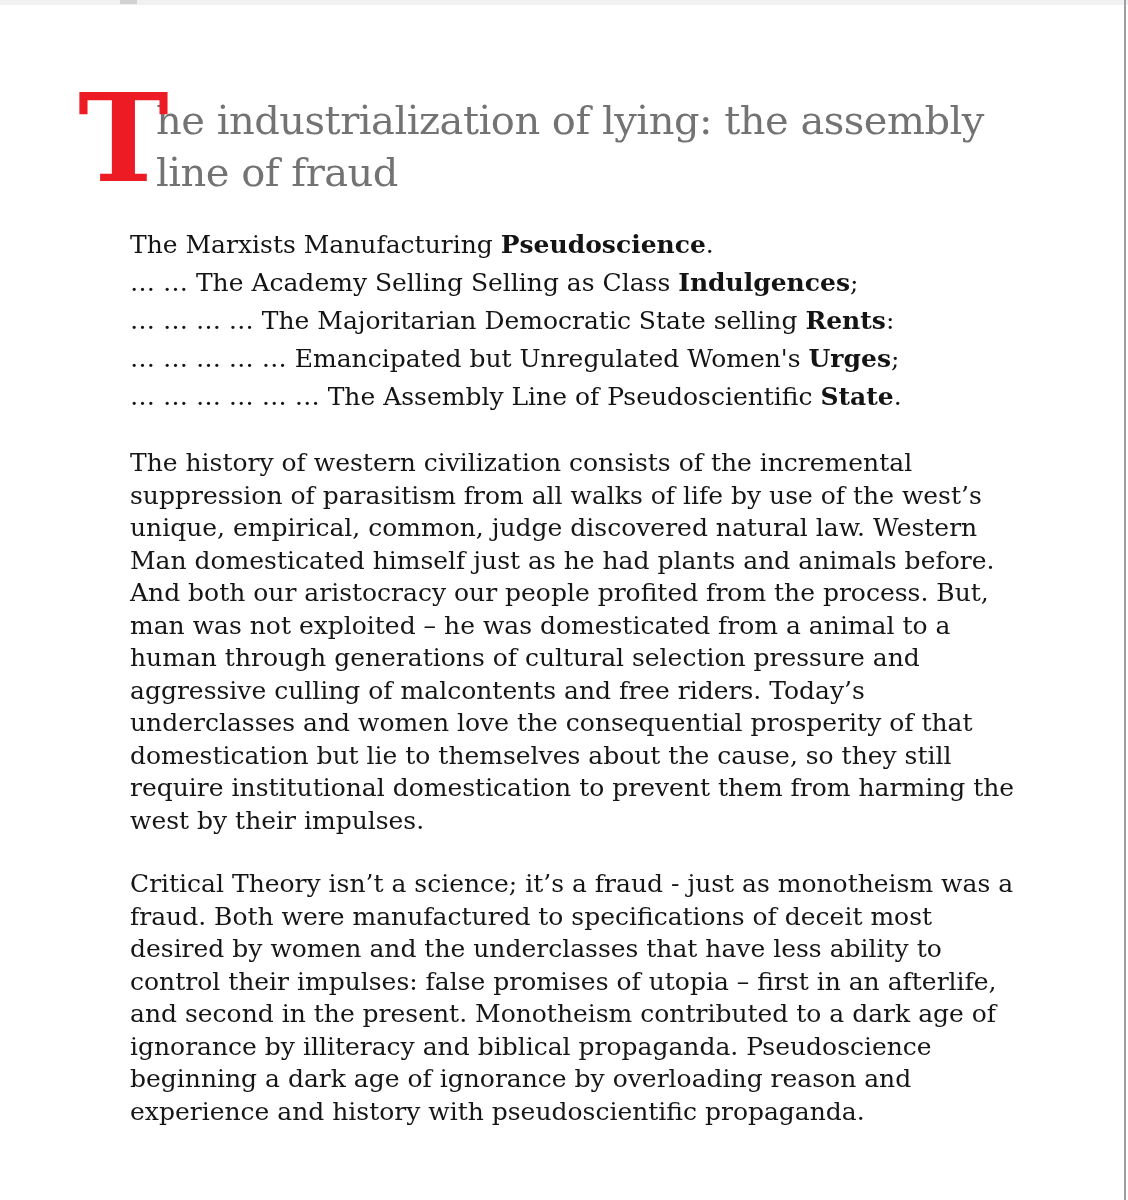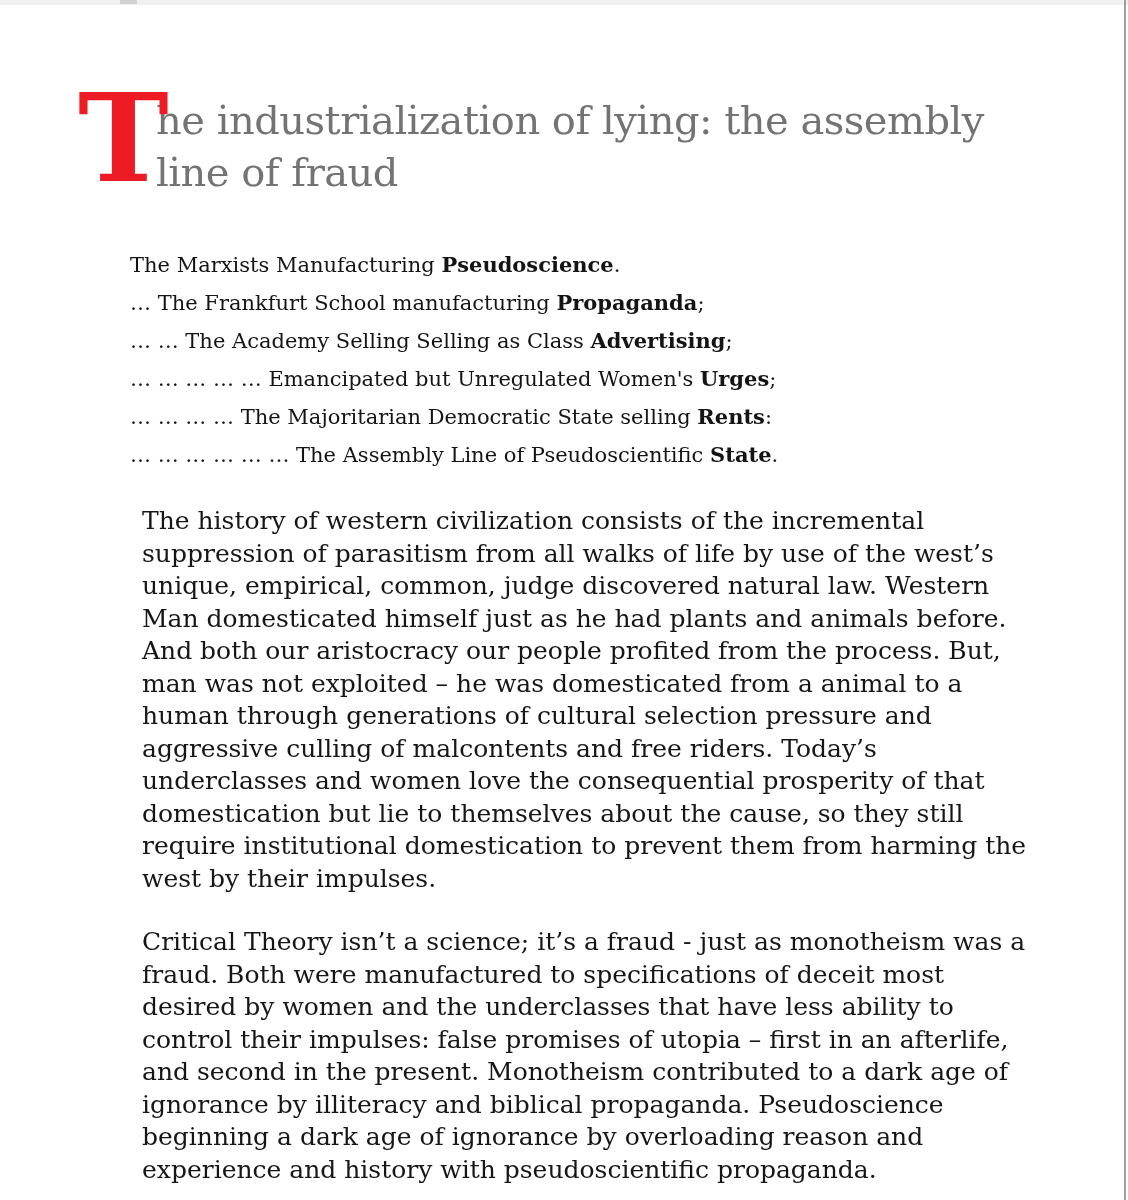--- a/index.html
+++ b/index.html
@@ -52,28 +52,28 @@
   }
   h1.title {
     margin: 6px;
     font-size: 40px;
     line-height: 52px;
     font-weight: 400;
     letter-spacing: -0.5px;
     color: #737373;
   }
   .chant {
-    margin-top: 48px;
-    font-size: 21px;
+    margin-top: 28px;
+    font-size: 25px;
     line-height: 38px;
   }
   .chant-line { white-space: normal; }
   .chant-line b { font-weight: 700; }
   p.body-para {
-    margin: 12px;
+    margin: 0;
     margin-top: 31px;
     font-size: 25px;
     line-height: 32.5px;
     width: 900px;
     color: #161616;
   }
 </style>
 </head>
 <body>
 
@@ -84,24 +84,23 @@
 
 <div class="doc">
 
   <div class="title-wrap">
     <span class="dropcap">T</span>
     <h1 class="title">he industrialization of lying: the assembly line of fraud</h1>
   </div>
 
   <div class="chant">
     <div class="chant-line"><span>The Marxists Manufacturing </span><b>Pseudoscience</b><span>.</span></div>
-    <div class="chant-line"><span>… The Frankfurt School manufacturing </span><b>Propaganda</b><span>;</span></div>
-    <div class="chant-line"><span>… … The Academy Selling Selling as Class </span><b>Advertising</b><span>;</span></div>
+    <div class="chant-line"><span>… … The Academy Selling Selling as Class </span><b>Indulgences</b><span>;</span></div>
+    <div class="chant-line"><span>… … … … The Majoritarian Democratic State selling </span><b>Rents</b><span>:</span></div>
     <div class="chant-line"><span>… … … … … Emancipated but Unregulated Women's </span><b>Urges</b><span>;</span></div>
-    <div class="chant-line"><span>… … … … The Majoritarian Democratic State selling </span><b>Rents</b><span>:</span></div>
     <div class="chant-line"><span>… … … … … … The Assembly Line of Pseudoscientific </span><b>State</b><span>.</span></div>
   </div>
 
   <p class="body-para">The history of western civilization consists of the incremental suppression of parasitism from all walks of life by use of the west’s unique, empirical, common, judge discovered natural law. Western Man domesticated himself just as he had plants and animals before. And both our aristocracy our people profited from the process.  But, man was not exploited – he was domesticated from a animal to a human through generations of cultural selection pressure and aggressive culling of malcontents and free riders.  Today’s underclasses and women love the consequential prosperity of that domestication but lie to themselves about the cause, so they still require institutional domestication to prevent them from harming the west by their impulses.</p>
 
   <p class="body-para">Critical Theory isn’t a science; it’s a fraud - just as monotheism was a fraud. Both were manufactured to specifications of deceit most desired by women and the underclasses that have less ability to control their impulses: false promises of utopia – first in an afterlife, and second in the present. Monotheism contributed to a dark age of ignorance by illiteracy and biblical propaganda. Pseudoscience beginning a dark age of ignorance by overloading reason and experience and history with pseudoscientific propaganda.</p>
 
 </div>
 
 </body></html>

